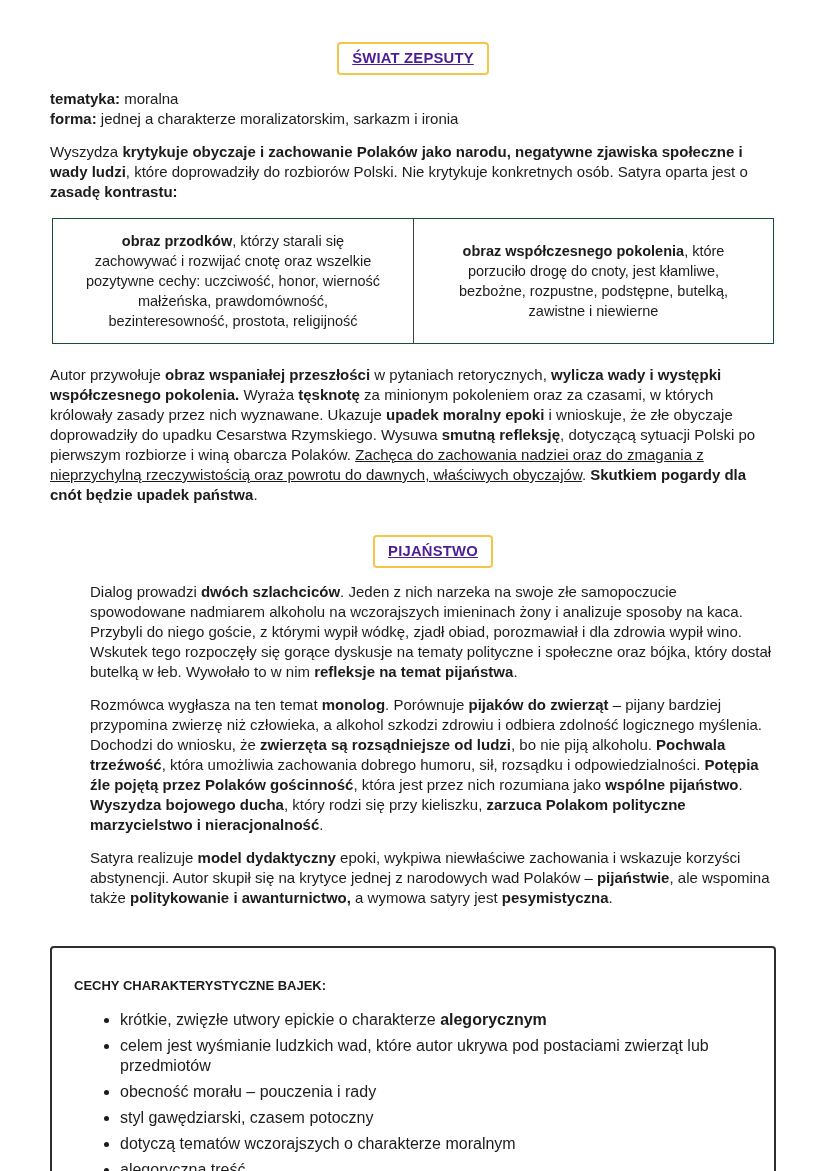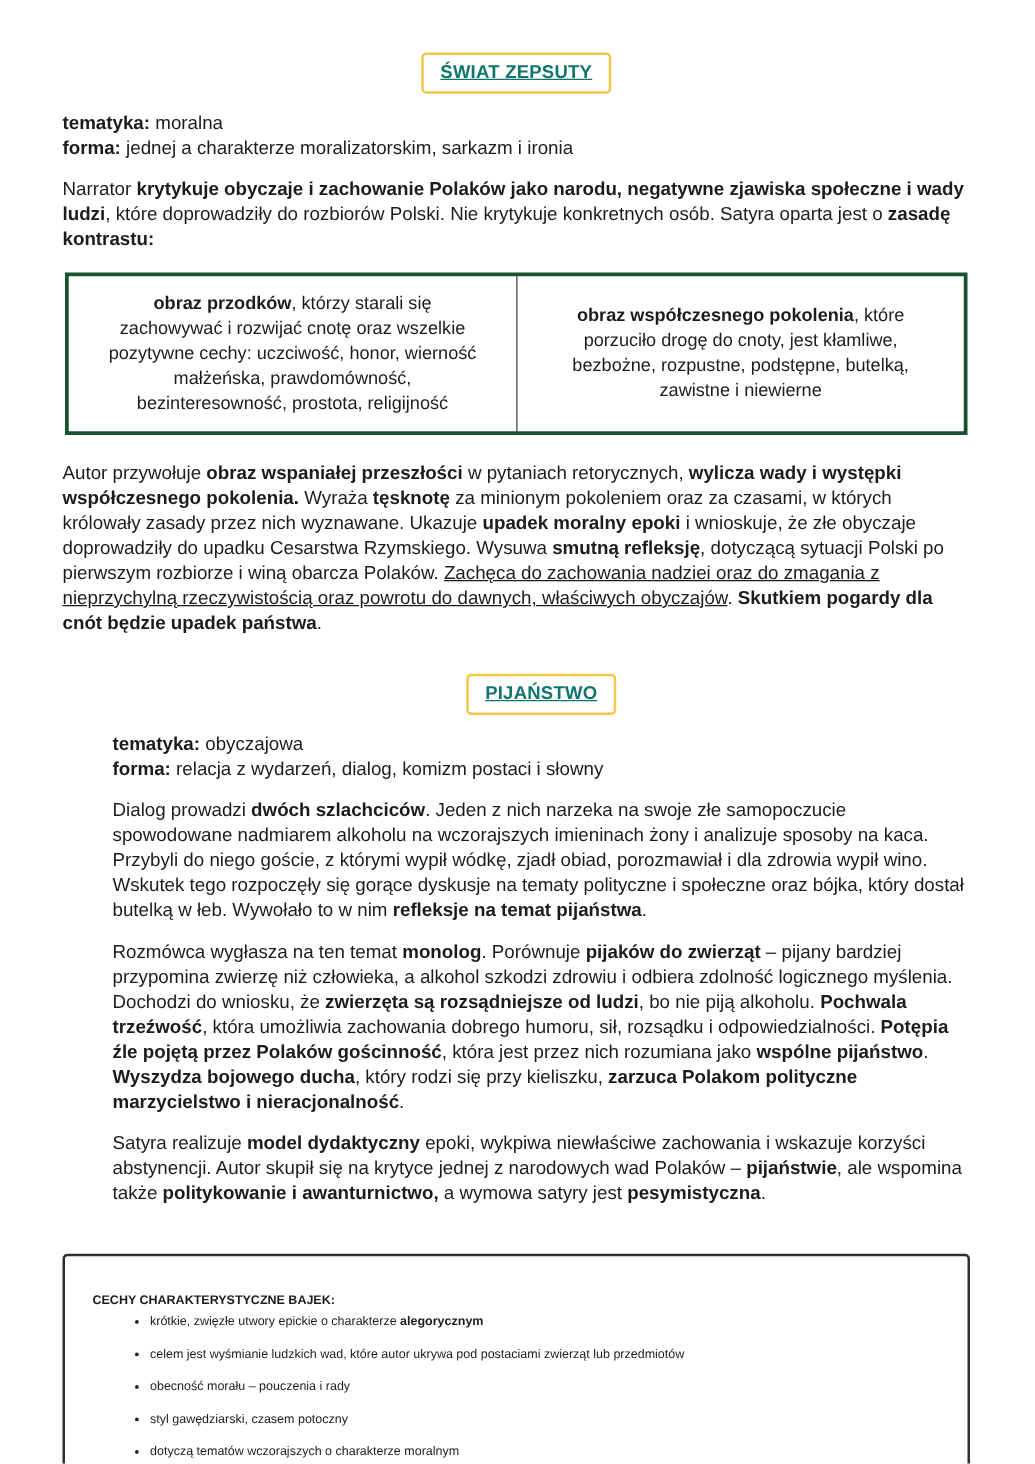--- a/index.html
+++ b/index.html
@@ -25,33 +25,33 @@
     border: 2px solid #f5c54a;
     border-radius: 4px;
     padding: 5px 13px 6px 13px;
     background: #ffffff;
   }
   .title-box .title {
     font-weight: bold;
     font-size: 14.8px;
     text-decoration: underline;
     letter-spacing: 0.2px;
-    color: #0f766e;
+    color: #4c1d95;
   }
 
   .meta, .para {
     font-size: 15px;
     line-height: 20px;
   }
   .meta-group { margin-bottom: 13px; }
   .para { margin-bottom: 13px; }
 
   .contrast-table {
     display: flex;
-    border: 3px solid #14532d;
+    border: 1px solid #14532d;
     margin: 16px 2px 21px 2px;
   }
   .contrast-table .cell {
     flex: 1 1 50%;
     display: flex;
     align-items: center;
     justify-content: center;
     padding: 12px 26px;
   }
   .contrast-table .cell + .cell { border-left: 1px solid #3f3f3f; }
@@ -65,29 +65,29 @@
 
   .fables-box {
     border: 2px solid #2e2e2e;
     border-radius: 4px;
     margin-top: 38px;
     padding: 30px 24px 30px 22px;
     height: 320px;
   }
   .fables-box .box-title {
     font-weight: bold;
-    font-size: 10px;
-    margin-bottom: 2px;
+    font-size: 13px;
+    margin-bottom: 17px;
   }
   .fables-box ul {
     margin-left: 46px;
     list-style-type: disc;
   }
   .fables-box li {
-    font-size: 10px;
+    font-size: 16px;
     line-height: 20px;
     margin-bottom: 6px;
   }
 </style>
 </head>
 <body>
 
 <div class="page">
 
   <section>
@@ -95,45 +95,41 @@
       <div class="title-box">
         <span class="title">ŚWIAT ZEPSUTY</span>
       </div>
     </div>
 
     <div class="meta-group">
       <p class="meta"><span class="b">tematyka:</span><span> moralna</span></p>
       <p class="meta"><span class="b">forma:</span><span> jednej a charakterze moralizatorskim, sarkazm i ironia</span></p>
     </div>
 
-    <p class="para"><span>Narrator </span><span class="b">krytykuje obyczaje i zachowanie Polaków jako narodu, negatywne zjawiska społeczne i wady ludzi</span><span>, które doprowadziły do rozbiorów Polski. Nie krytykuje konkretnych osób. Satyra oparta jest o </span><span class="b">zasadę kontrastu:</span></p>
+    <p class="para"><span>Wyszydza </span><span class="b">krytykuje obyczaje i zachowanie Polaków jako narodu, negatywne zjawiska społeczne i wady ludzi</span><span>, które doprowadziły do rozbiorów Polski. Nie krytykuje konkretnych osób. Satyra oparta jest o </span><span class="b">zasadę kontrastu:</span></p>
 
     <div class="contrast-table">
       <div class="cell">
         <div class="cell-inner"><span class="b">obraz przodków</span><span>, którzy starali się zachowywać i rozwijać cnotę oraz wszelkie pozytywne cechy: uczciwość, honor, wierność małżeńska, prawdomówność, bezinteresowność, prostota, religijność</span></div>
       </div>
       <div class="cell">
         <div class="cell-inner"><span class="b">obraz współczesnego pokolenia</span><span>, które porzuciło drogę do cnoty, jest kłamliwe, bezbożne, rozpustne, podstępne, butelką, zawistne i niewierne</span></div>
       </div>
     </div>
 
     <p class="para"><span>Autor przywołuje </span><span class="b">obraz wspaniałej przeszłości</span><span> w pytaniach retorycznych, </span><span class="b">wylicza wady i występki współczesnego pokolenia.</span><span> Wyraża </span><span class="b">tęsknotę</span><span> za minionym pokoleniem oraz za czasami, w których królowały zasady przez nich wyznawane. Ukazuje </span><span class="b">upadek moralny epoki</span><span> i wnioskuje, że złe obyczaje doprowadziły do upadku Cesarstwa Rzymskiego. Wysuwa </span><span class="b">smutną refleksję</span><span>, dotyczącą sytuacji Polski po pierwszym rozbiorze i winą obarcza Polaków. </span><span class="u">Zachęca do zachowania nadziei oraz do zmagania z nieprzychylną rzeczywistością oraz powrotu do dawnych, właściwych obyczajów</span><span>. </span><span class="b">Skutkiem pogardy dla cnót będzie upadek państwa</span><span>.</span></p>
   </section>
 
   <section class="section-gap">
     <div class="title-wrap">
       <div class="title-box">
         <span class="title">PIJAŃSTWO</span>
       </div>
     </div>
 
-    <div class="meta-group">
-      <p class="meta"><span class="b">tematyka:</span><span> obyczajowa</span></p>
-      <p class="meta"><span class="b">forma:</span><span> relacja z wydarzeń, dialog, komizm postaci i słowny</span></p>
-    </div>
 
     <p class="para"><span>Dialog prowadzi </span><span class="b">dwóch szlachciców</span><span>. Jeden z nich narzeka na swoje złe samopoczucie spowodowane nadmiarem alkoholu na wczorajszych imieninach żony i analizuje sposoby na kaca. Przybyli do niego goście, z którymi wypił wódkę, zjadł obiad, porozmawiał i dla zdrowia wypił wino. Wskutek tego rozpoczęły się gorące dyskusje na tematy polityczne i społeczne oraz bójka, który dostał butelką w łeb. Wywołało to w nim </span><span class="b">refleksje na temat pijaństwa</span><span>.</span></p>
     <p class="para"><span>Rozmówca wygłasza na ten temat </span><span class="b">monolog</span><span>. Porównuje </span><span class="b">pijaków do zwierząt</span><span> – pijany bardziej przypomina zwierzę niż człowieka, a alkohol szkodzi zdrowiu i odbiera zdolność logicznego myślenia. Dochodzi do wniosku, że </span><span class="b">zwierzęta są rozsądniejsze od ludzi</span><span>, bo nie piją alkoholu. </span><span class="b">Pochwala trzeźwość</span><span>, która umożliwia zachowania dobrego humoru, sił, rozsądku i odpowiedzialności. </span><span class="b">Potępia źle pojętą przez Polaków gościnność</span><span>, która jest przez nich rozumiana jako </span><span class="b">wspólne pijaństwo</span><span>. </span><span class="b">Wyszydza bojowego ducha</span><span>, który rodzi się przy kieliszku, </span><span class="b">zarzuca Polakom polityczne marzycielstwo i nieracjonalność</span><span>.</span></p>
     <p class="para"><span>Satyra realizuje </span><span class="b">model dydaktyczny</span><span> epoki, wykpiwa niewłaściwe zachowania i wskazuje korzyści abstynencji. Autor skupił się na krytyce jednej z narodowych wad Polaków – </span><span class="b">pijaństwie</span><span>, ale wspomina także </span><span class="b">politykowanie i awanturnictwo,</span><span> a wymowa satyry jest </span><span class="b">pesymistyczna</span><span>.</span></p>
   </section>
 
   <section class="fables-box">
     <h3 class="box-title">CECHY CHARAKTERYSTYCZNE BAJEK:</h3>
     <ul>
       <li><span>krótkie, zwięzłe utwory epickie o charakterze </span><span class="b">alegorycznym</span></li>

